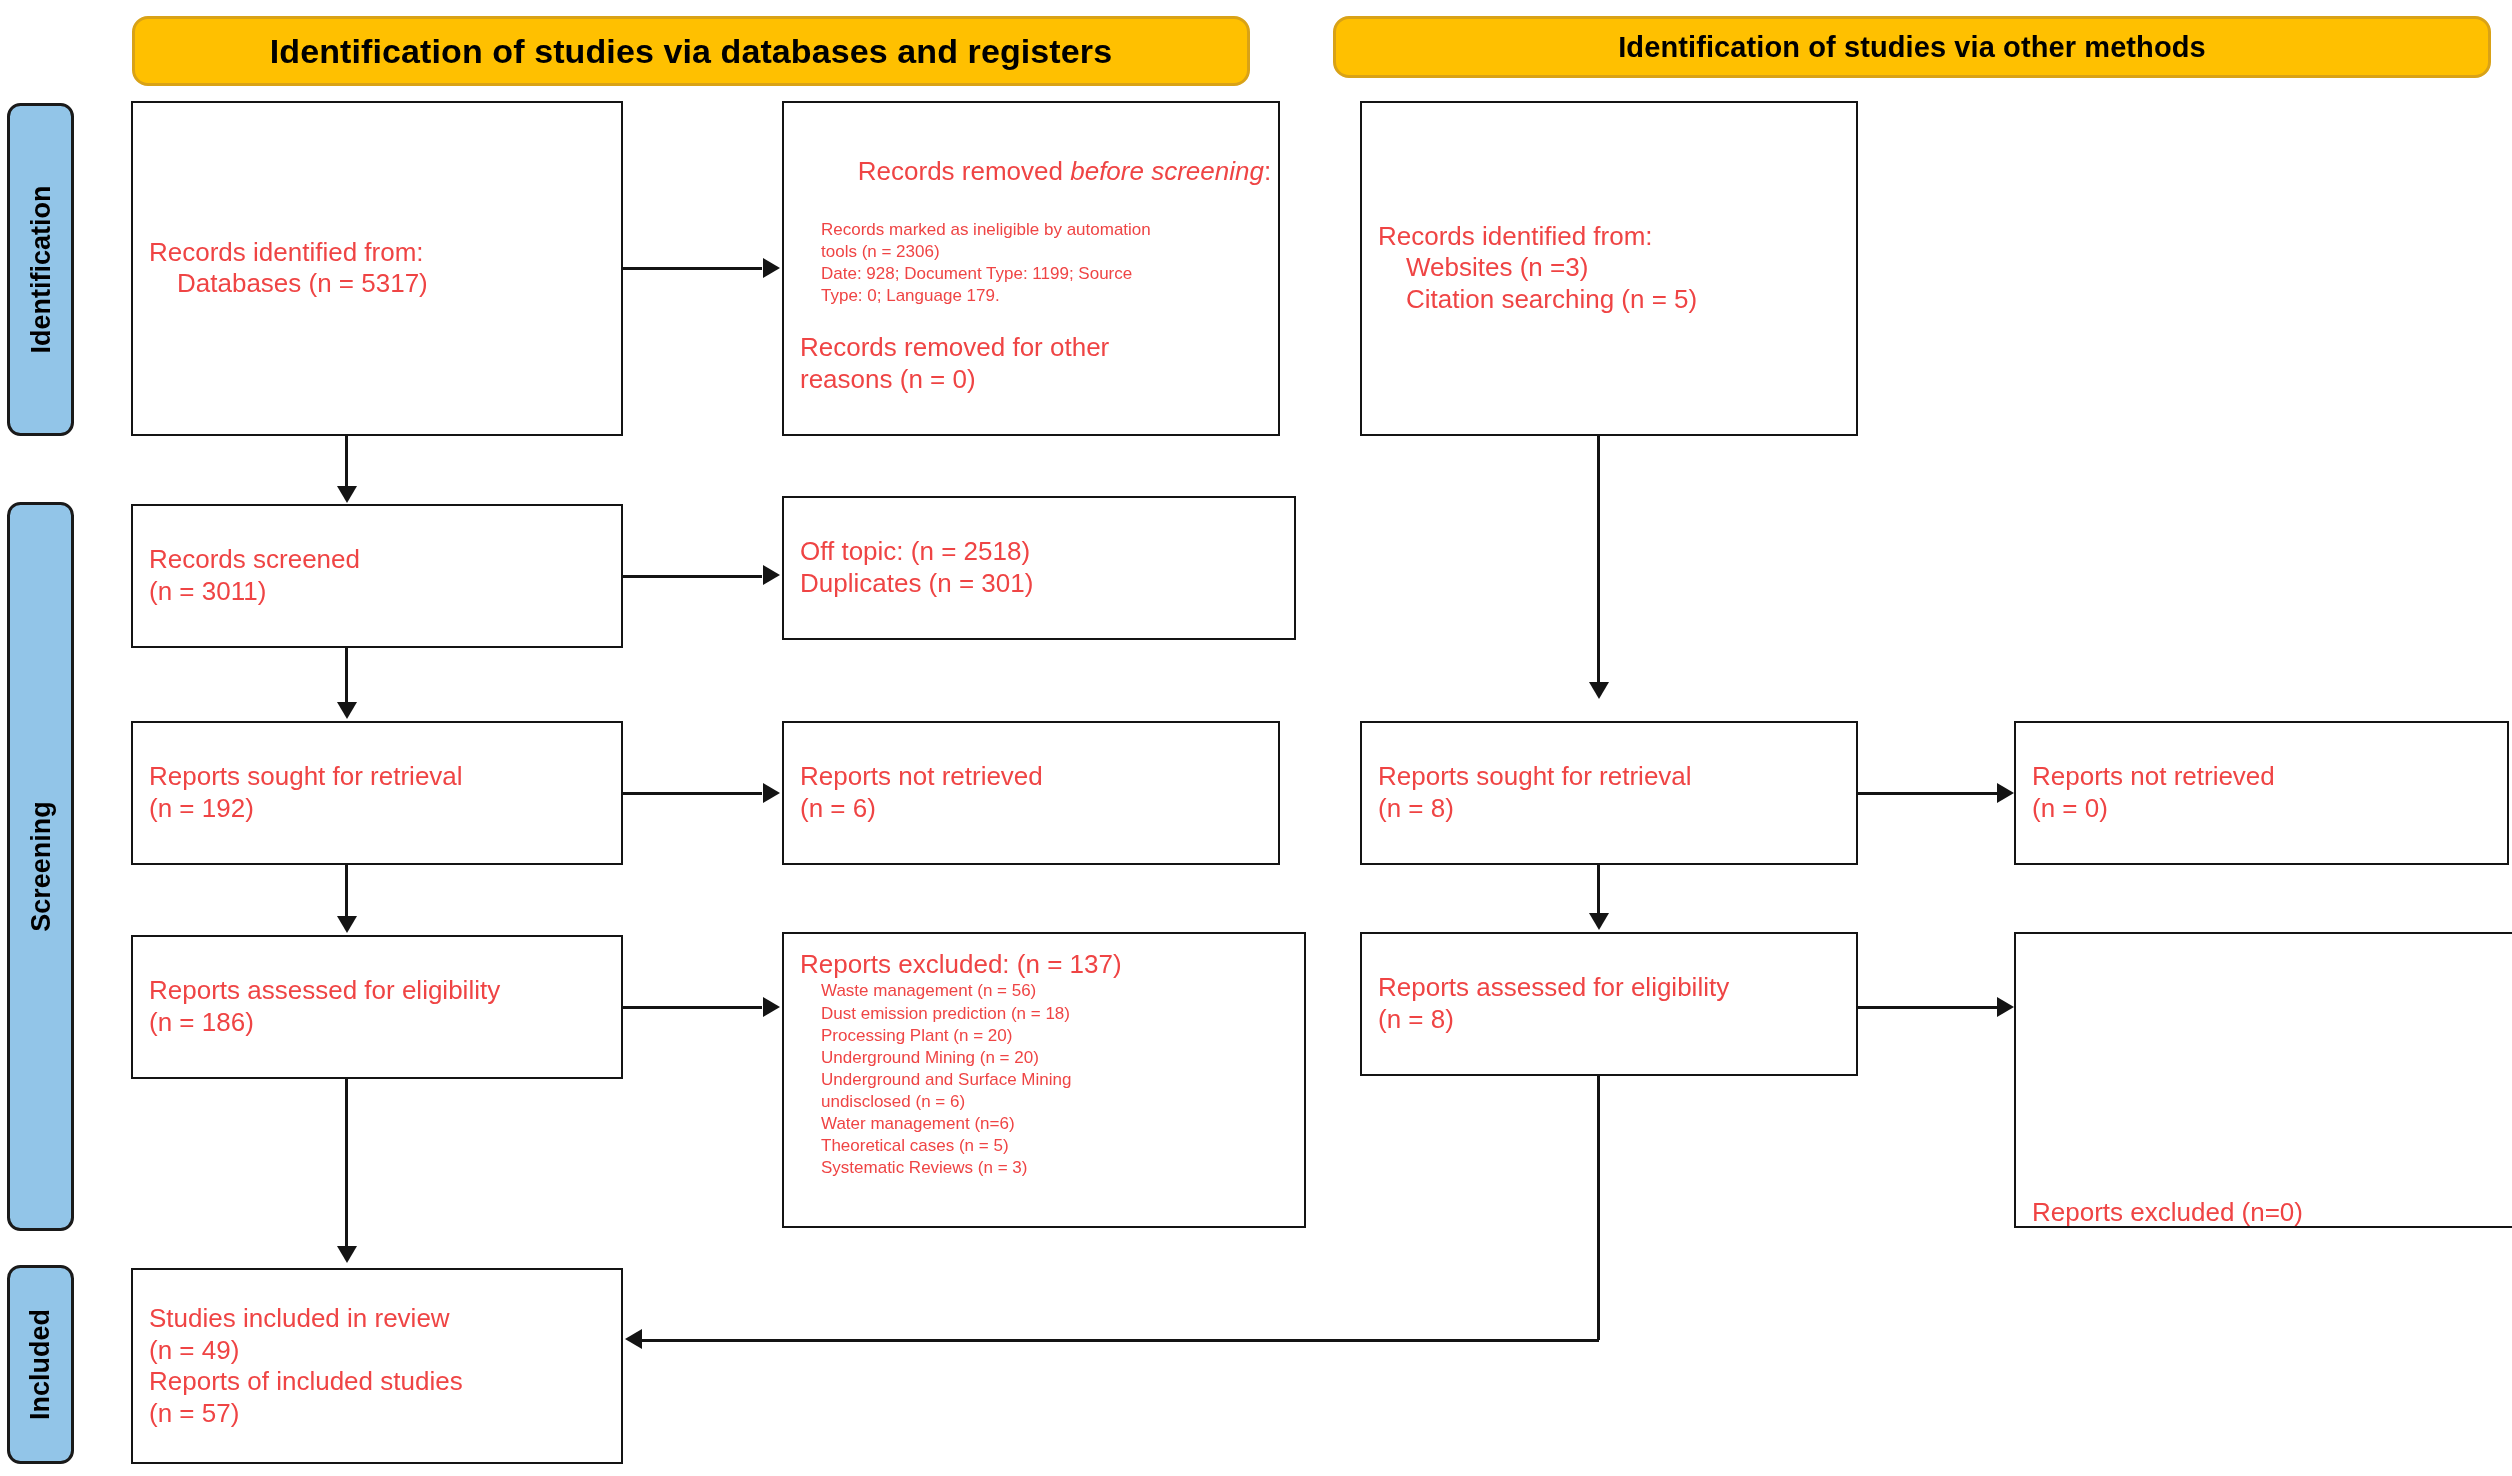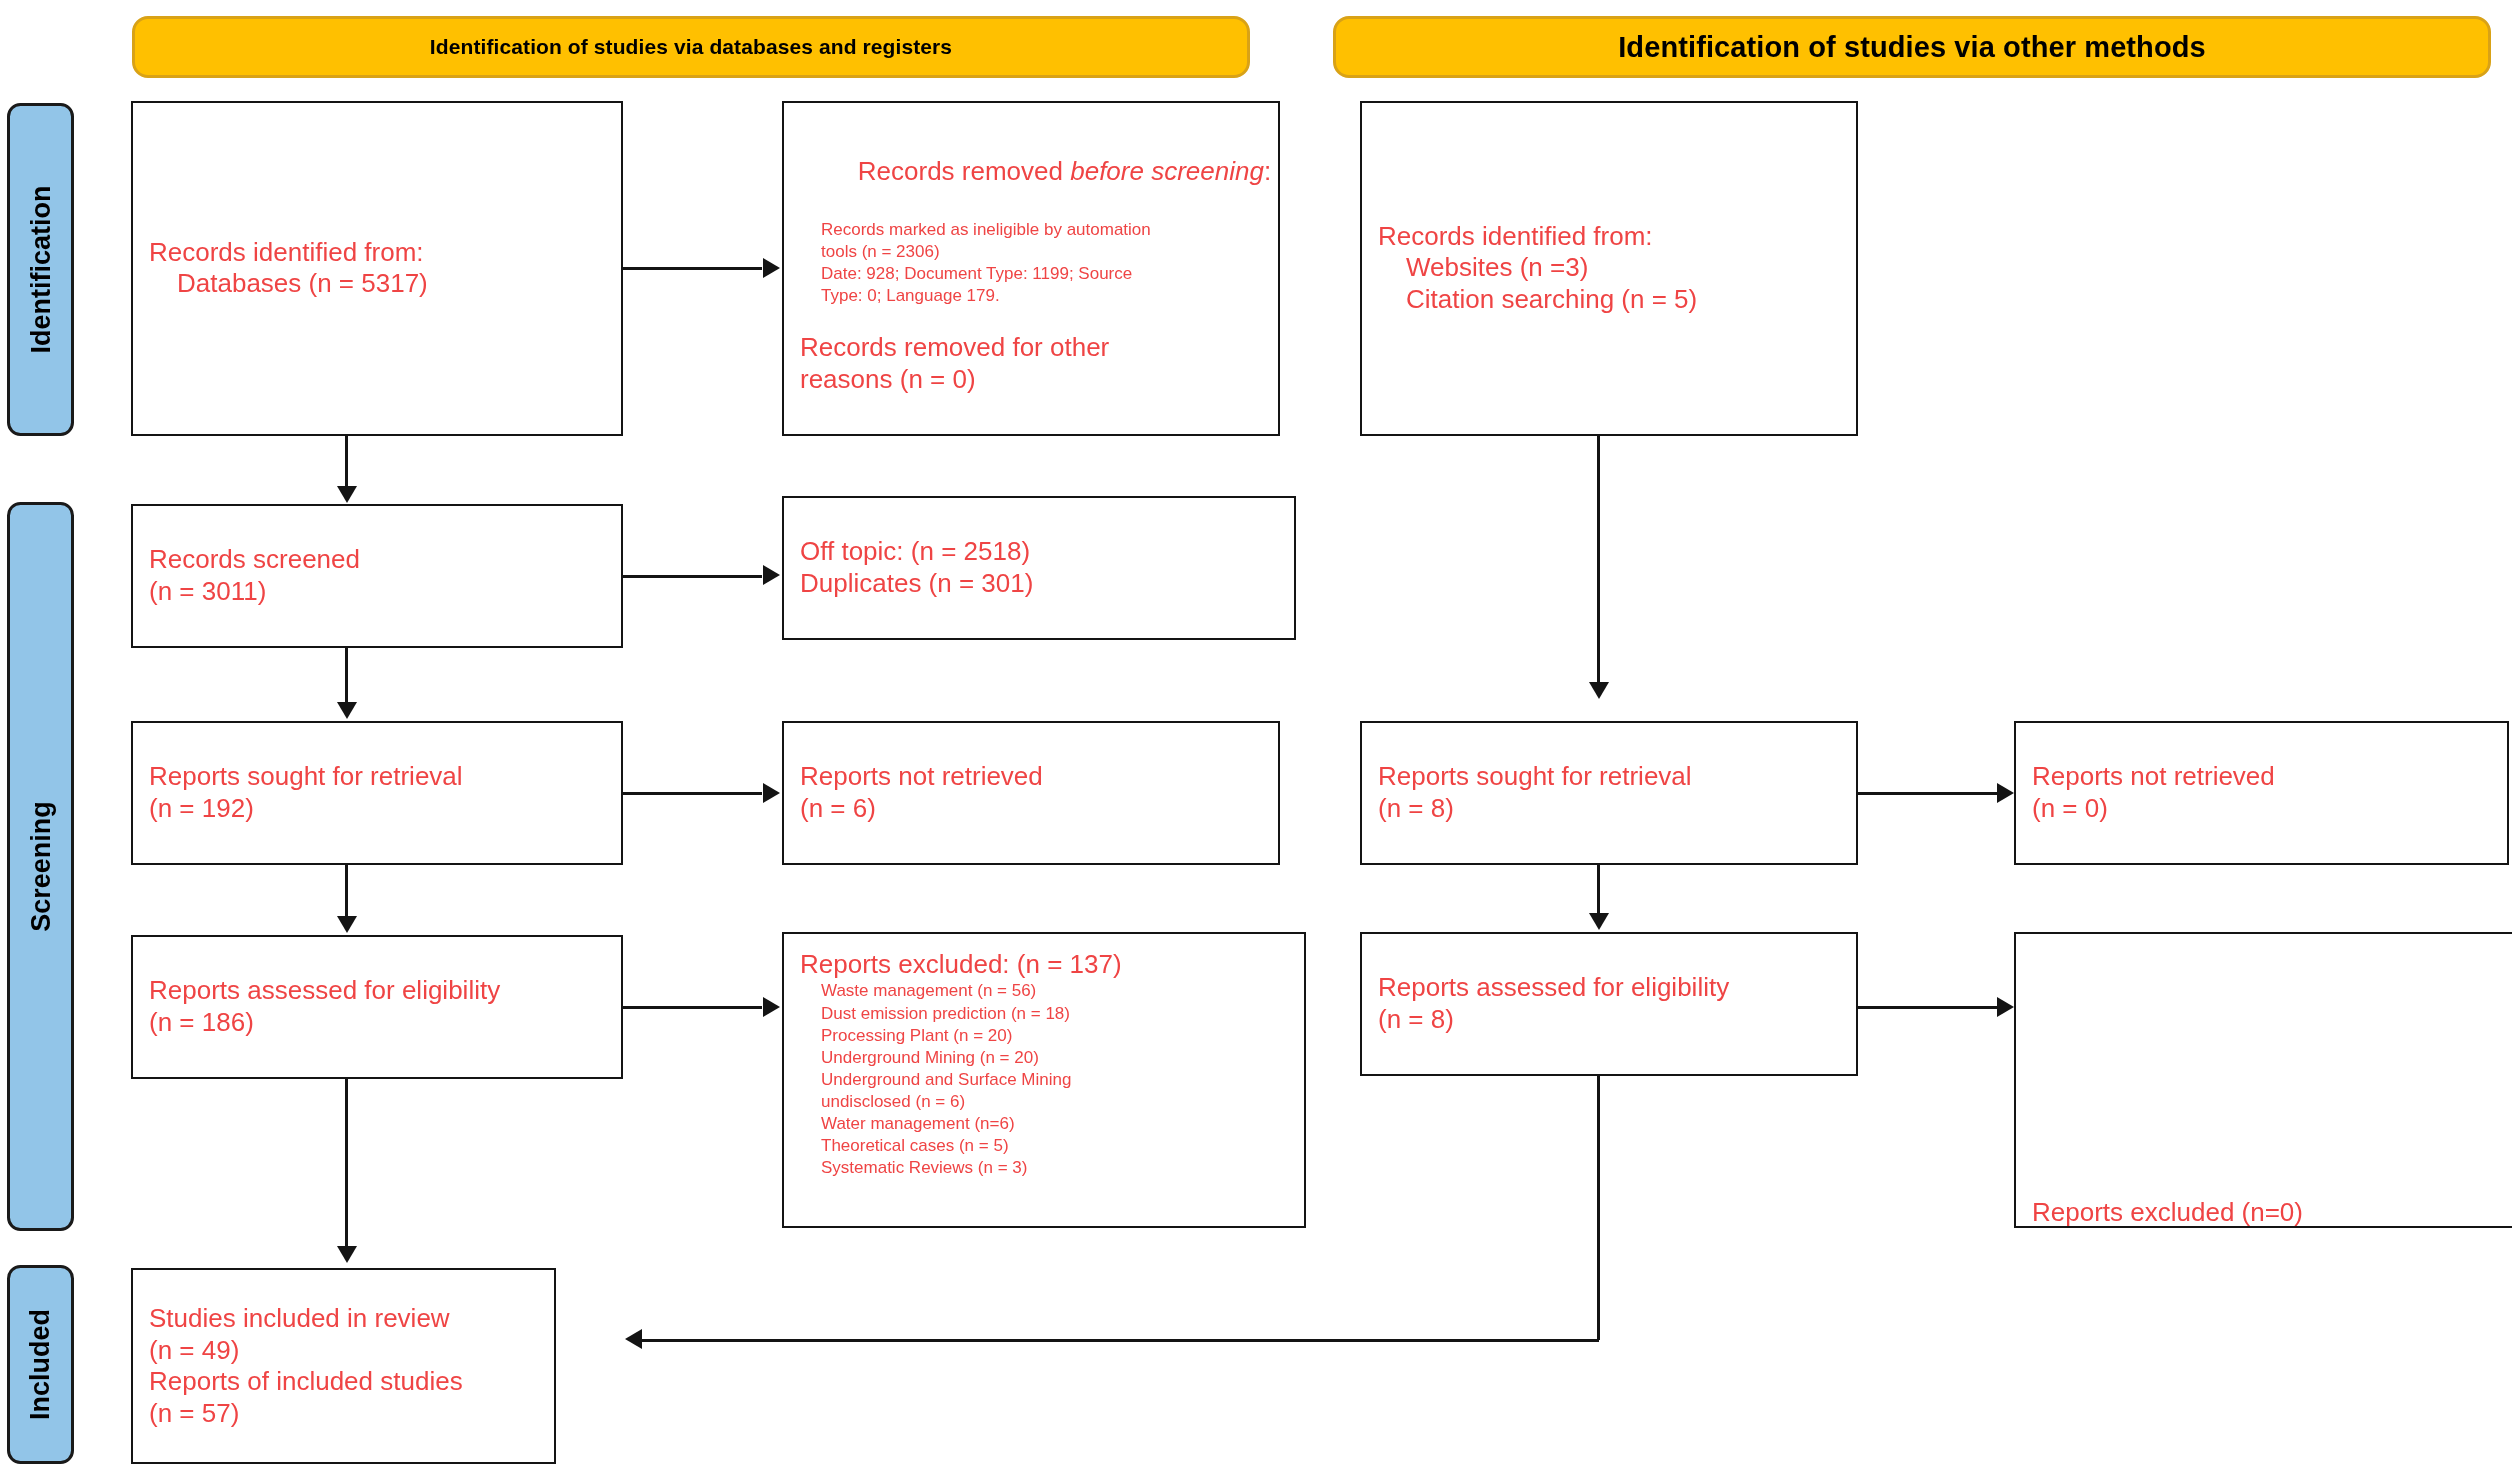--- a/index.html
+++ b/index.html
@@ -84,21 +84,21 @@
     border-top:10.4px solid transparent;
     border-bottom:10.4px solid transparent;
     border-right:17px solid #141414;
   }
 </style>
 </head>
 <body>
 
 <div id="stage">
 
-  <div class="banner" style="left:132px;top:16px;width:1118px;height:62px;font-size:21px;">
+  <div class="banner" style="left:132px;top:16px;width:1118px;height:70px;font-size:34px;">
     <span>Identification of studies via databases and registers</span>
   </div>
 
   <div class="banner" style="left:1333px;top:16px;width:1158px;height:62px;font-size:29px;">
     <span>Identification of studies via other methods</span>
   </div>
 
   <div class="stagetab" style="left:7.3px;top:103px;width:67px;height:333px;">
     <span>Identification</span>
   </div>
@@ -180,21 +180,21 @@
         <div class="ln">Underground Mining (n = 20)</div>
         <div class="ln">Underground and Surface Mining</div>
         <div class="ln">undisclosed (n = 6)</div>
         <div class="ln">Water management (n=6)</div>
         <div class="ln">Theoretical cases (n = 5)</div>
         <div class="ln">Systematic Reviews (n = 3)</div>
       </div>
     </div>
   </div>
 
-  <div class="box" style="left:131px;top:1268px;width:425px;height:196px;">
+  <div class="box" style="left:131px;top:1268px;width:492px;height:196px;">
     <div class="boxinner mid">
       <div class="ln">Studies included in review</div>
       <div class="ln">(n = 49)</div>
       <div class="ln">Reports of included studies</div>
       <div class="ln">(n = 57)</div>
     </div>
   </div>
 
   <div class="box" style="left:1360px;top:101px;width:498px;height:335px;">
     <div class="boxinner mid">

